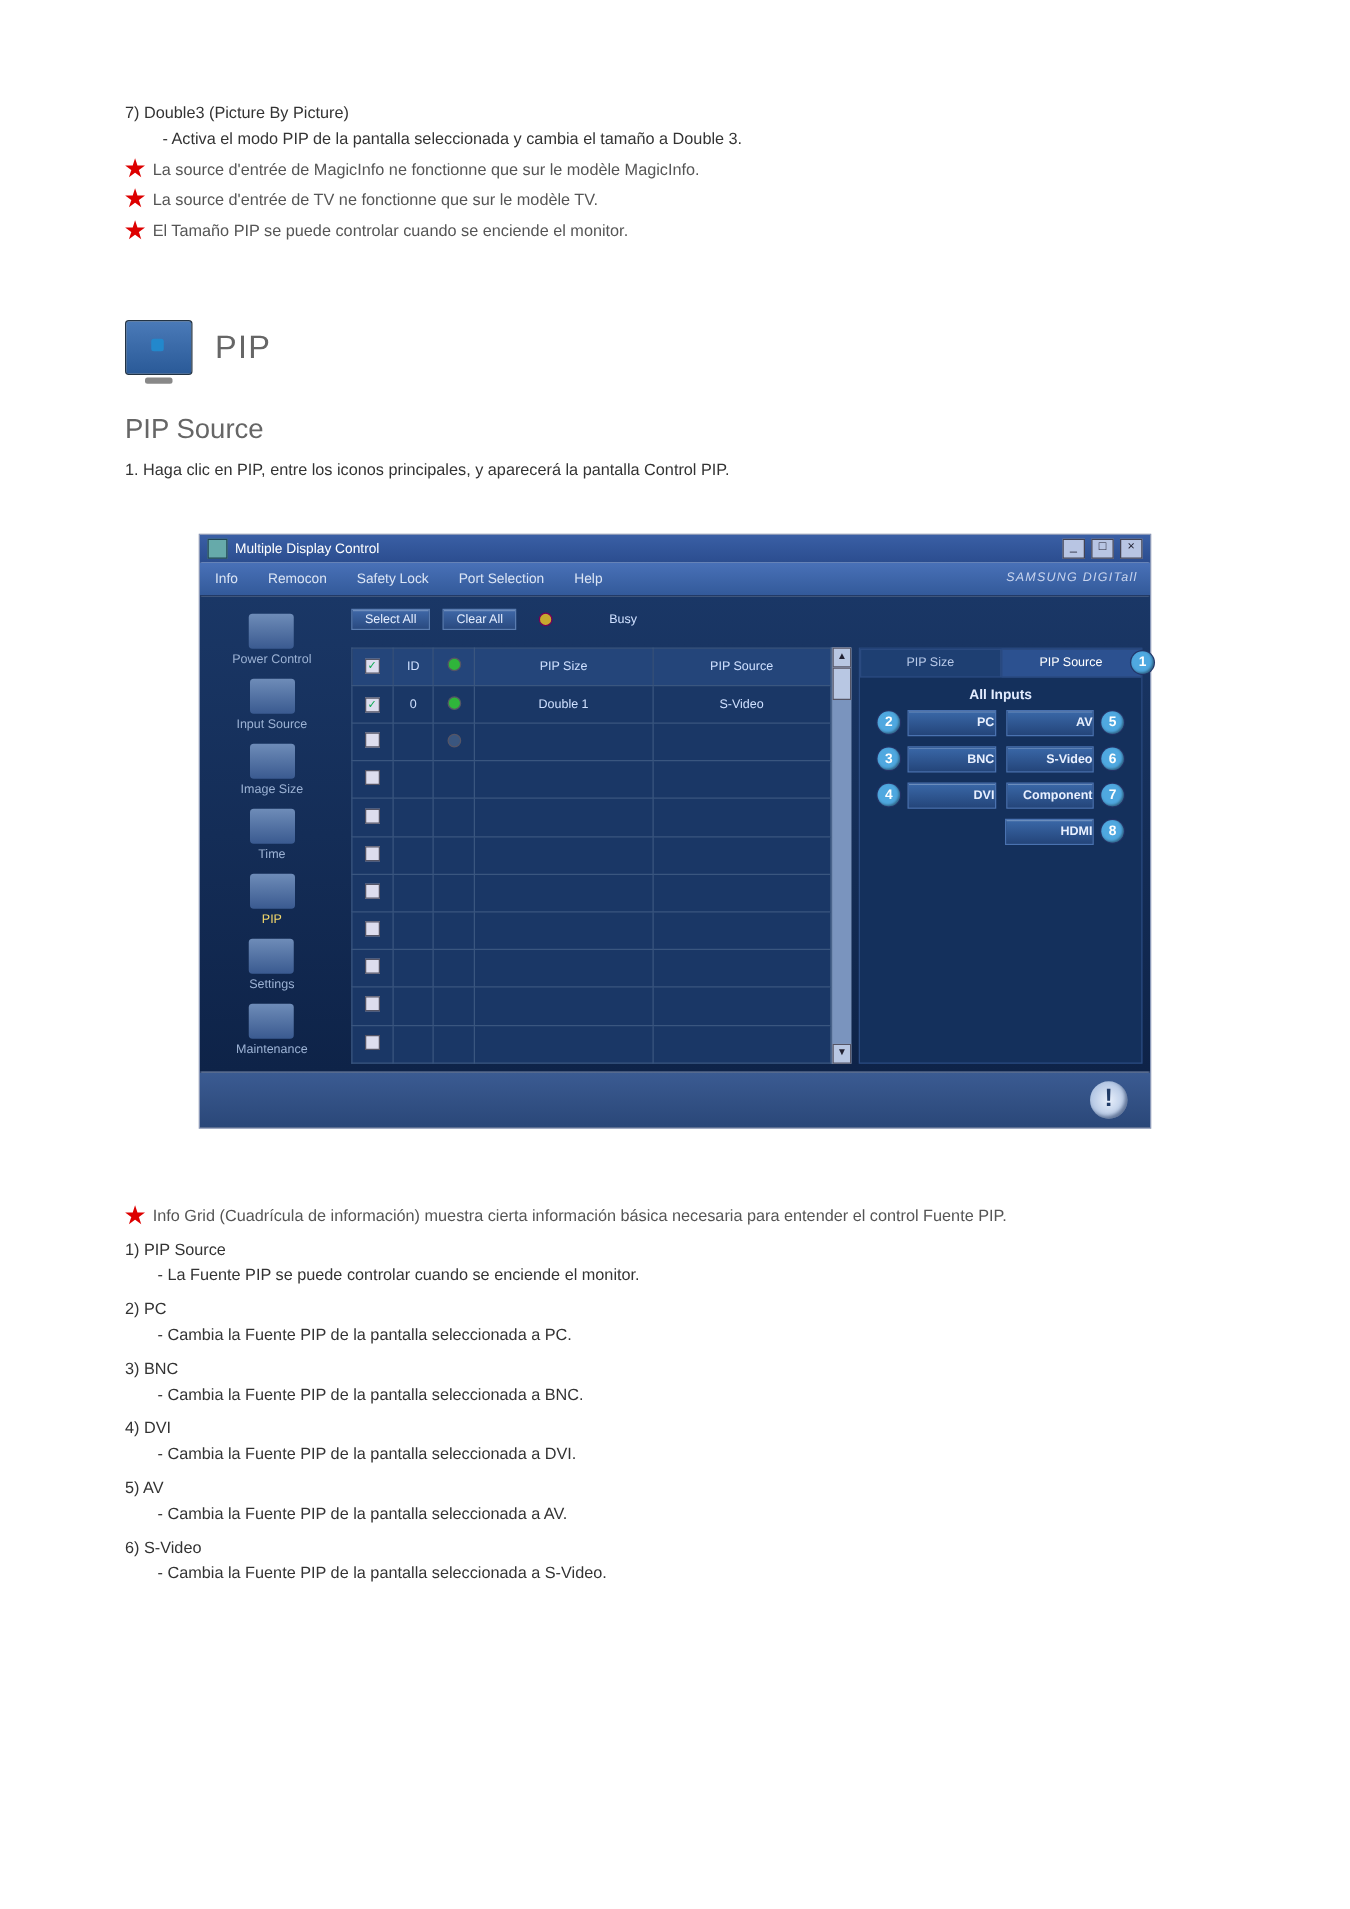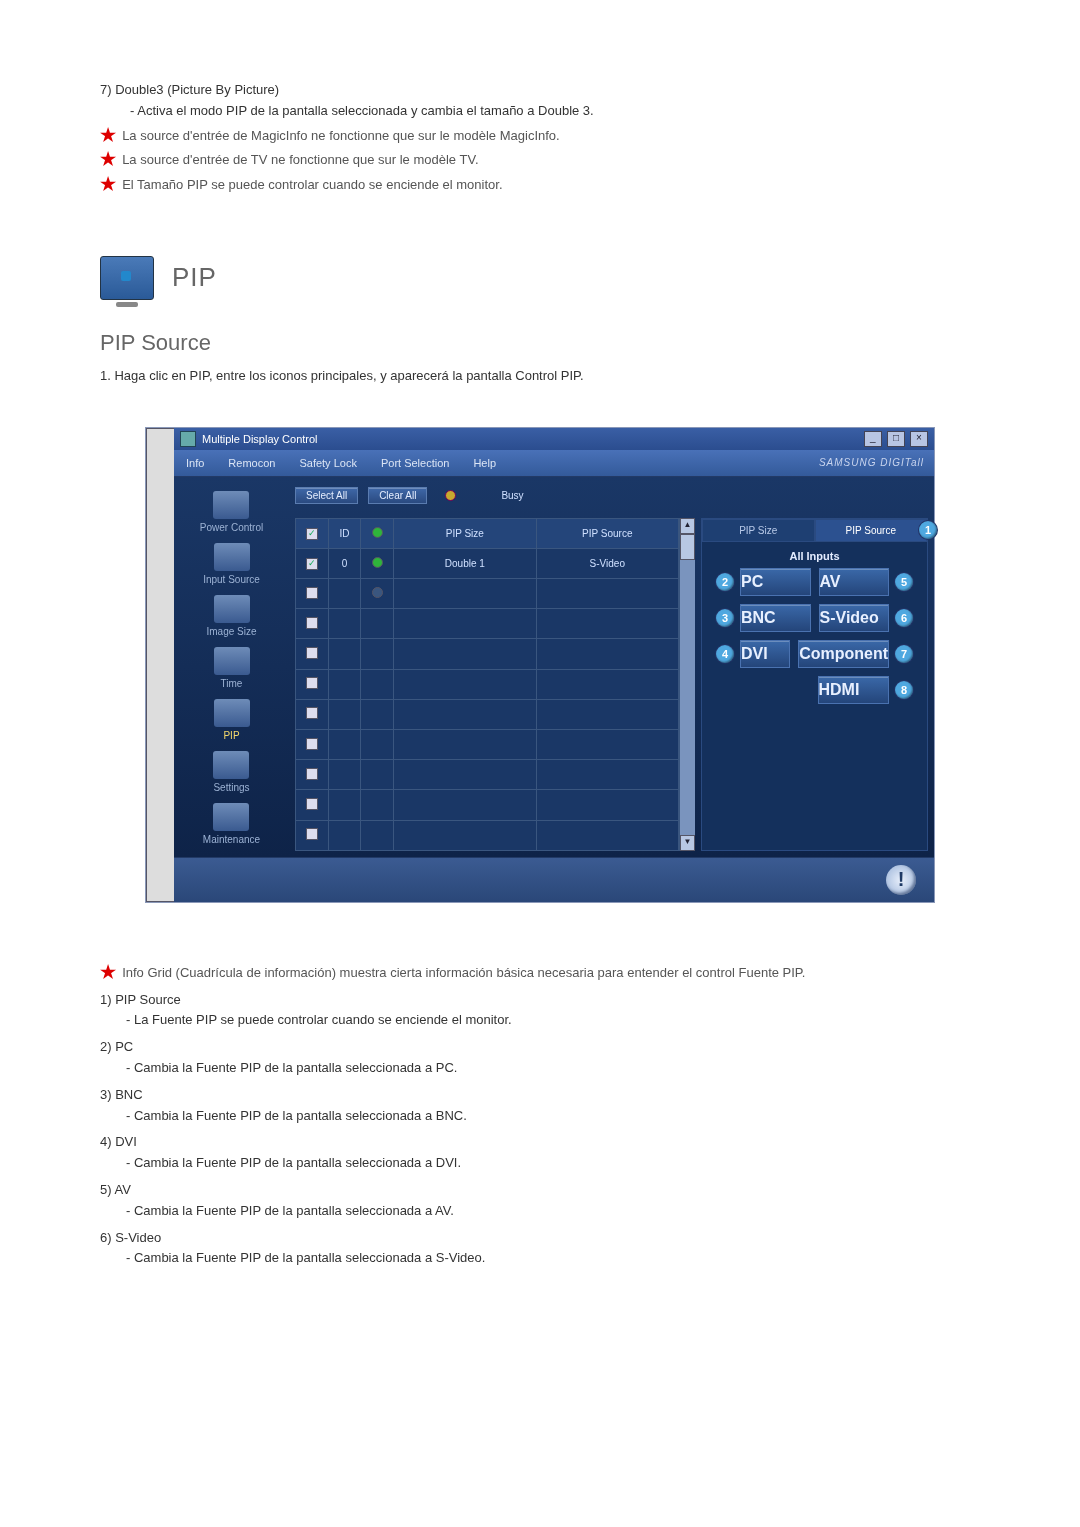--- a/index.html
+++ b/index.html
@@ -34,21 +34,20 @@
 
   
   .app-window {
     width: 760px;
     margin: 40px auto 0 auto;
     border:1px solid #8a98b8;
     background:#ddd;
     box-shadow: 0 0 0 1px #556 inset;
     font-family: Tahoma, Arial, sans-serif;
     font-size:11px;
-    padding-left:28px;
   }
   .titlebar {
     background: linear-gradient(#3a5fa5,#2b4d8f);
     color:#fff;
     padding:3px 6px;
     display:flex; align-items:center; justify-content:space-between;
     font-size:11px;
   }
   .titlebar .left { display:flex; align-items:center;}
   .titlebar .mini-icon { width:14px;height:14px; background:#6aa; margin-right:6px; border:1px solid #245;}
@@ -155,23 +154,23 @@
   .panel-row { display:flex; align-items:center; margin-bottom:8px;}
   .num-pill {
     width:18px;height:18px; border-radius:50%;
     background:#4fa8e0; color:#fff; font-size:11px; font-weight:bold;
     text-align:center; line-height:18px; margin:0 6px;
     box-shadow: inset -1px -1px 2px rgba(0,0,0,.4), 0 0 0 1px #236;
   }
   .src-btn {
     flex:1;
     background: linear-gradient(#3a68a8,#24457a);
-    color:#e8f0ff; font-size:16px; font-weight:bold;
+    color:#e8f0ff; font-size:10px; font-weight:bold;
     border:1px solid #4a72b0;
-    text-align:left; padding:4px 0;
+    text-align:right; padding:4px 0;
     box-shadow: inset 0 1px 0 rgba(255,255,255,.25);
   }
   .statusbar {
     background: linear-gradient(#3b5b92,#2a4778);
     height:44px;
     display:flex; justify-content:flex-end; align-items:center; padding:0 18px;
     border-top:1px solid #223a66;
   }
   .status-excl {
     width:30px;height:30px; border-radius:50%;

